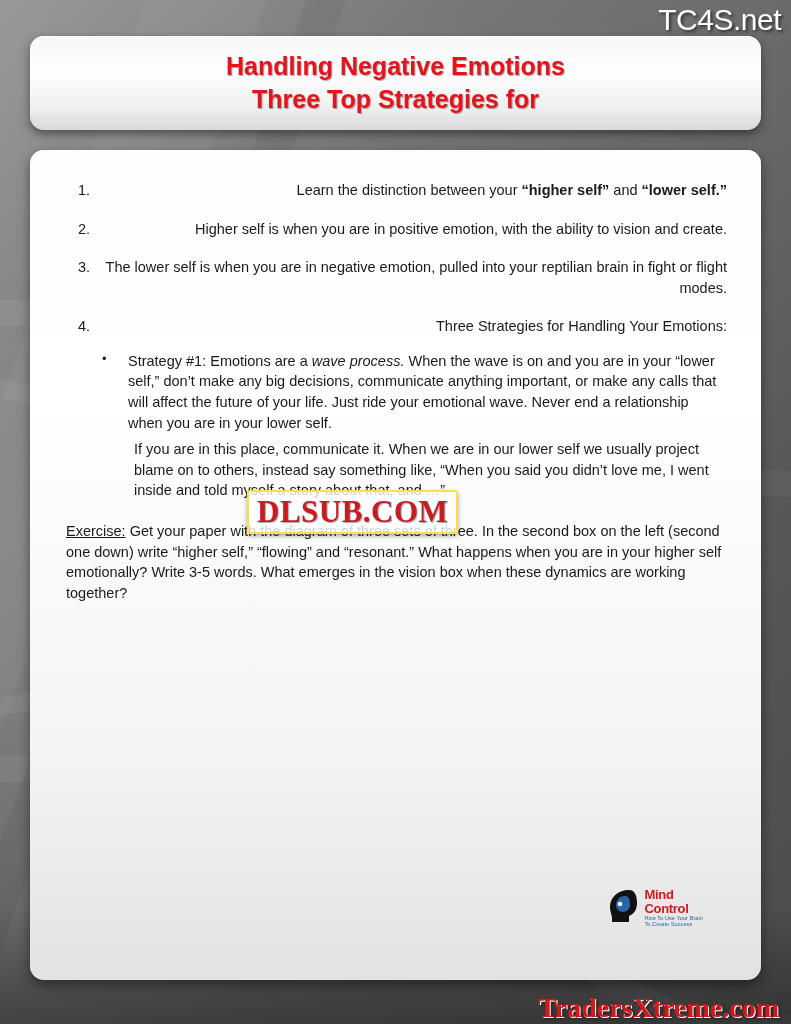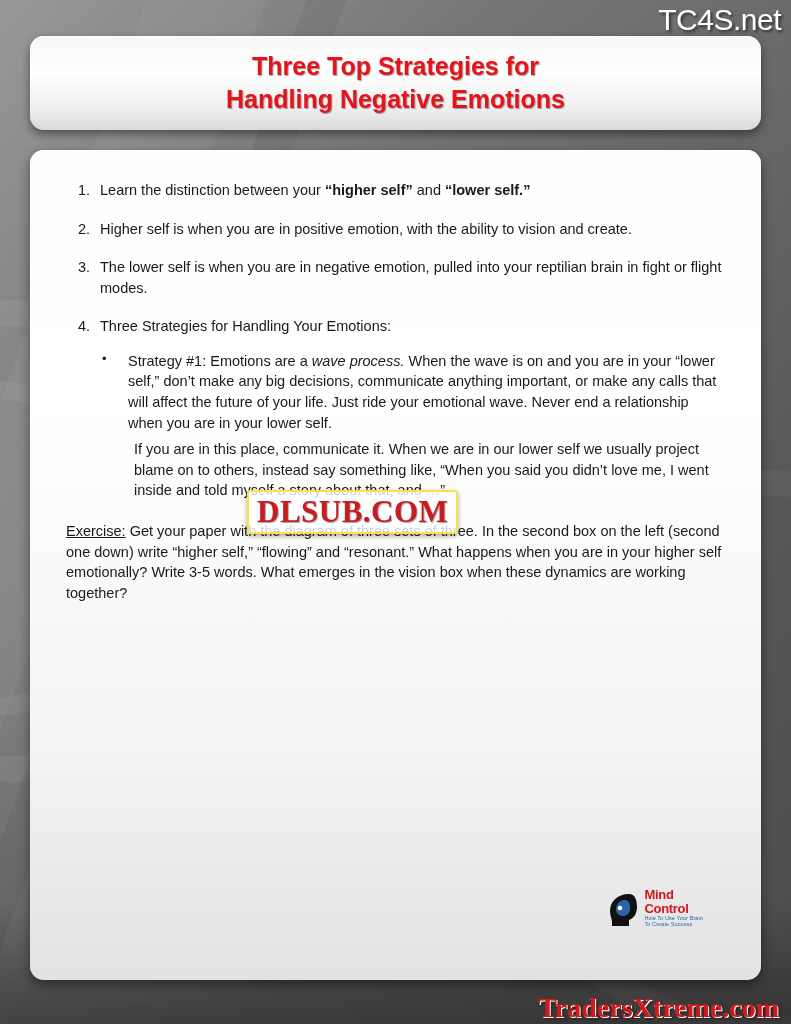--- a/index.html
+++ b/index.html
@@ -95,20 +95,21 @@
     box-sizing: border-box;
     color: #1a1a1a;
     font-size: 14.5px;
     line-height: 1.42;
     overflow: hidden;
   }
 
   ol.numbered {
     margin: 8px 0 0 0;
     padding-left: 30px;
+    text-align: right;
   }
   ol.numbered > li {
     margin-bottom: 18px;
     padding-left: 6px;
   }
   ol.numbered > li:last-child { margin-bottom: 6px; }
 
   ul.bullets {
     list-style: none;
     margin: 14px 0 0 0;
@@ -160,21 +161,21 @@
     text-shadow: 1px 1px 1px rgba(0,0,0,0.35);
     font-family: "Liberation Serif", serif;
   }
 
   
   .brand {
     position: absolute;
     right: 58px;
     bottom: 52px;
     display: flex;
-    align-items: flex-end;
+    align-items: flex-start;
     gap: 5px;
   }
   .brand-head {
     width: 34px;
     height: 36px;
     position: relative;
   }
   .brand-text {
     line-height: 1.05;
   }
@@ -223,22 +224,22 @@
   <div class="bg-arc a1"></div>
   <div class="bg-arc a2"></div>
   <div class="bg-arc a3"></div>
   <div class="bg-dark-bottom"></div>
 </div>
 
 <div class="site-logo">TC4S.net</div>
 
 <div class="title-card">
   <div class="title-text">
+    <div>Handling Negative Emotions</div>
     <div>Three Top Strategies for</div>
-    <div>Handling Negative Emotions</div>
   </div>
 </div>
 
 <div class="content-card">
 
   <ol class="numbered" id="numbered-list">
       <li><span>Learn the distinction between your </span><strong>“higher self”</strong><span> and </span><strong>“lower self.”</strong></li>
       <li><span>Higher self is when you are in positive emotion, with the ability to vision and create.</span></li>
       <li><span>The lower self is when you are in negative emotion, pulled into your reptilian brain in fight or flight modes.</span></li>
       <li><span>Three Strategies for Handling Your Emotions:</span></li>

